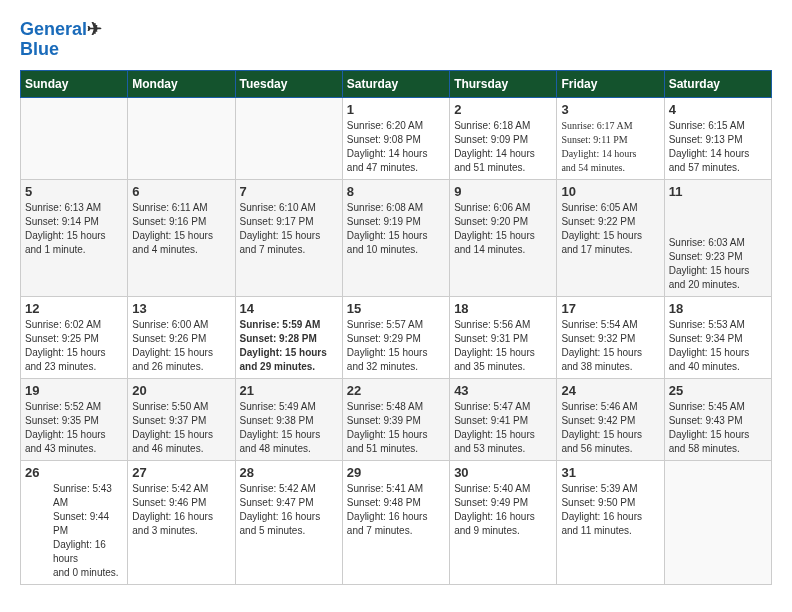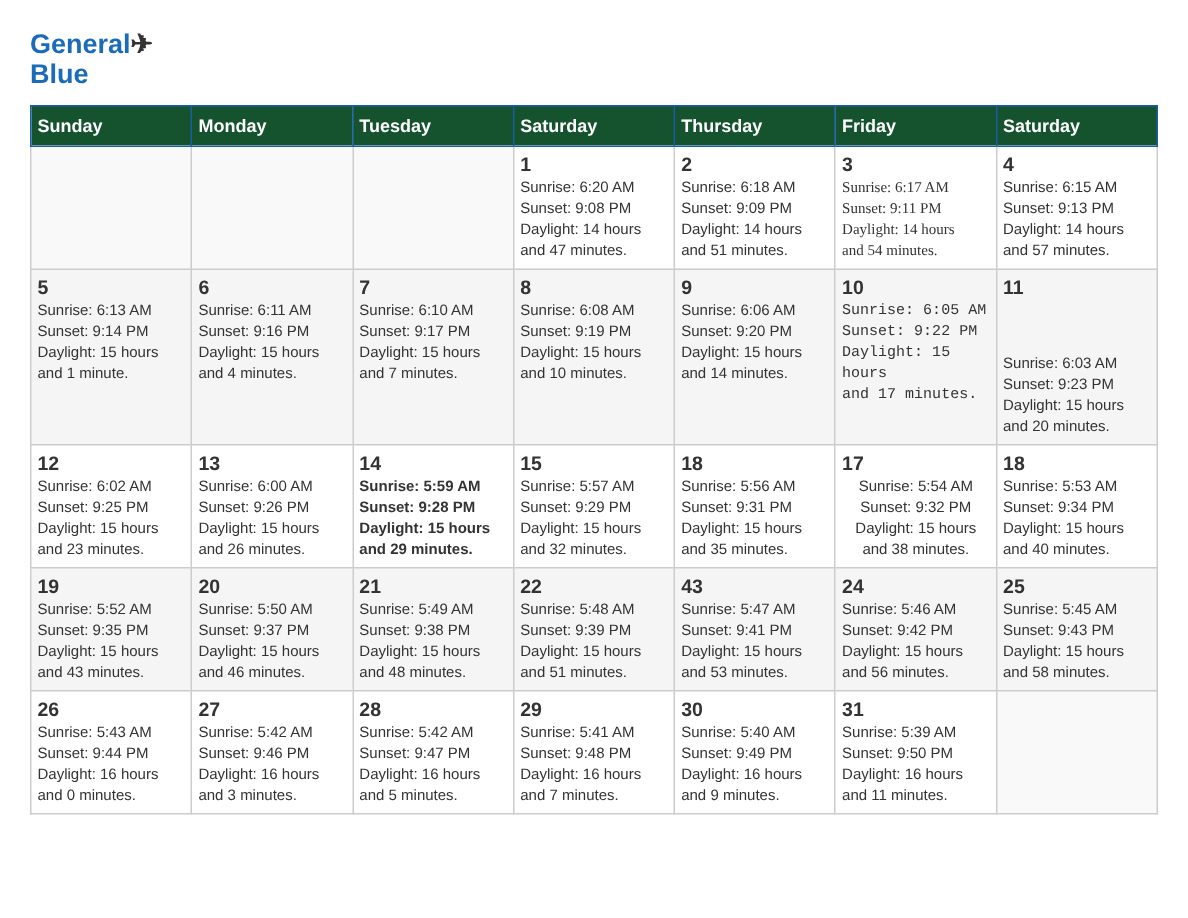--- a/index.html
+++ b/index.html
@@ -179,21 +179,21 @@
         </td>
         <td>
           <div class="day-number">9</div>
           <div class="day-info" style="white-space: pre-line;">Sunrise: 6:06 AM
 Sunset: 9:20 PM
 Daylight: 15 hours
 and 14 minutes.</div>
         </td>
         <td>
           <div class="day-number">10</div>
-          <div class="day-info" style="white-space: pre-line; font-family: Liberation Mono, monospace;">Sunrise: 6:05 AM
+          <div class="day-info" style="white-space: pre-line;">Sunrise: 6:05 AM
 Sunset: 9:22 PM
 Daylight: 15 hours
 and 17 minutes.</div>
         </td>
         <td>
           <div class="day-number">11</div>
           <div class="day-info" style="white-space: pre-line; margin-top: 37px;">Sunrise: 6:03 AM
 Sunset: 9:23 PM
 Daylight: 15 hours
 and 20 minutes.</div>
@@ -230,21 +230,21 @@
         </td>
         <td>
           <div class="day-number">18</div>
           <div class="day-info" style="white-space: pre-line;">Sunrise: 5:56 AM
 Sunset: 9:31 PM
 Daylight: 15 hours
 and 35 minutes.</div>
         </td>
         <td>
           <div class="day-number">17</div>
-          <div class="day-info" style="white-space: pre-line; text-align: center;">Sunrise: 5:54 AM
+          <div class="day-info" style="white-space: pre-line;">Sunrise: 5:54 AM
 Sunset: 9:32 PM
 Daylight: 15 hours
 and 38 minutes.</div>
         </td>
         <td>
           <div class="day-number">18</div>
           <div class="day-info" style="white-space: pre-line;">Sunrise: 5:53 AM
 Sunset: 9:34 PM
 Daylight: 15 hours
 and 40 minutes.</div>
@@ -297,21 +297,21 @@
           <div class="day-number">25</div>
           <div class="day-info" style="white-space: pre-line;">Sunrise: 5:45 AM
 Sunset: 9:43 PM
 Daylight: 15 hours
 and 58 minutes.</div>
         </td>
       </tr>
       <tr>
         <td>
           <div class="day-number">26</div>
-          <div class="day-info" style="white-space: pre-line;">Sunrise: 5:43 AM
+          <div class="day-info" style="white-space: pre-line; margin-left: 28px;">Sunrise: 5:43 AM
 Sunset: 9:44 PM
 Daylight: 16 hours
 and 0 minutes.</div>
         </td>
         <td>
           <div class="day-number">27</div>
           <div class="day-info" style="white-space: pre-line;">Sunrise: 5:42 AM
 Sunset: 9:46 PM
 Daylight: 16 hours
 and 3 minutes.</div>

